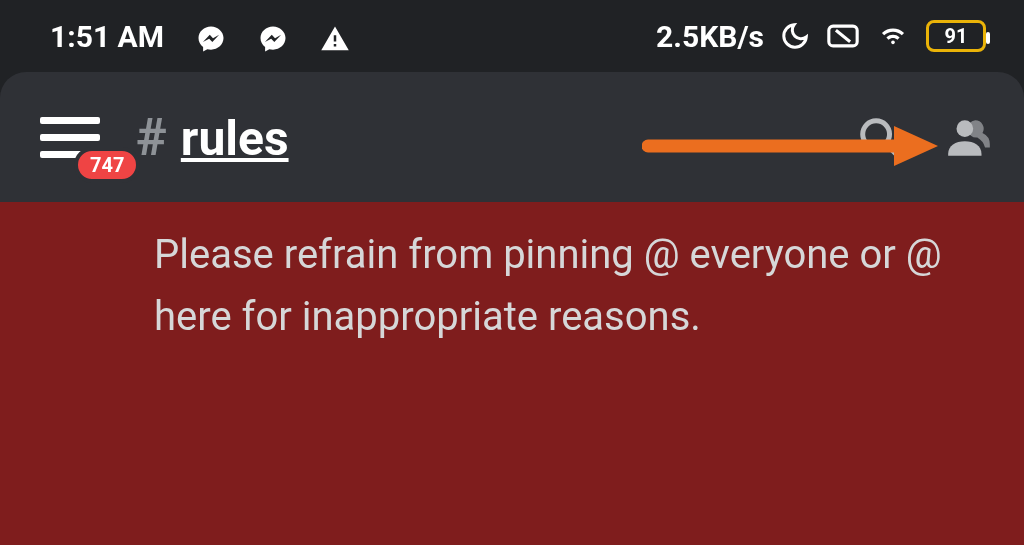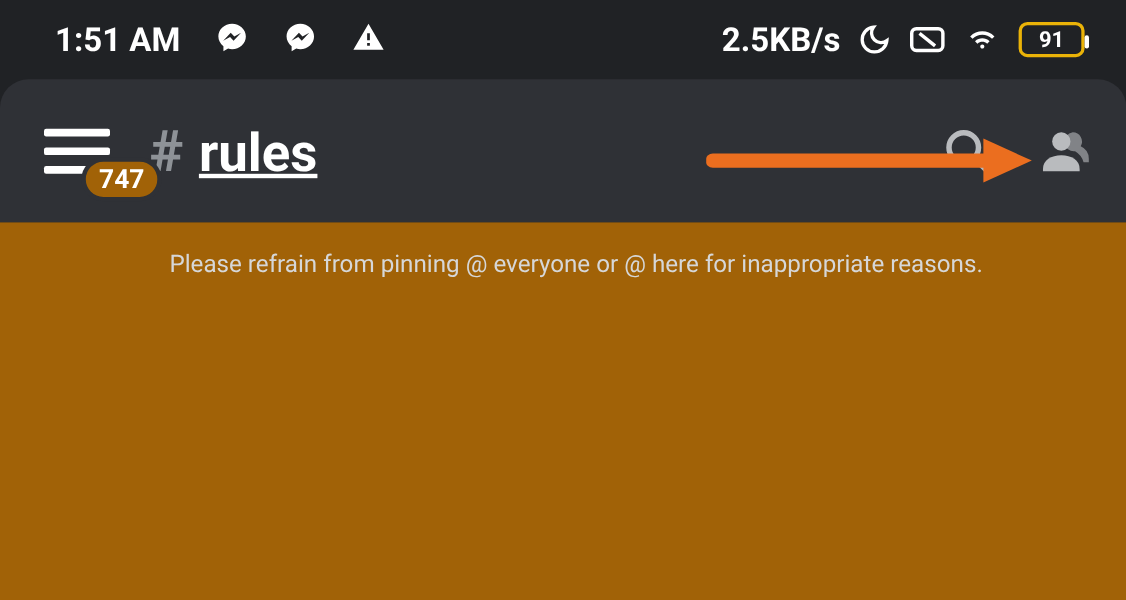--- a/index.html
+++ b/index.html
@@ -14,21 +14,21 @@
   .status-bar {
     height: 72px;
     display: flex;
     align-items: center;
     justify-content: space-between;
     padding: 0 38px 0 50px;
     color: #ffffff;
     font-weight: 700;
     font-size: 30px;
   }
-  .status-left { display: flex; align-items: flex-start; gap: 32px; }
+  .status-left { display: flex; align-items: flex-end; gap: 32px; }
   .status-right { display: flex; align-items: center; gap: 16px; margin-left: 44px; }
   .st-icon { display: inline-flex; align-items: center; justify-content: center; }
   .battery {
     display: inline-flex; align-items: center; justify-content: center;
     width: 60px; height: 32px;
     border: 3px solid #eab308; border-radius: 8px;
     font-size: 20px; font-weight: 700;
     position: relative;
   }
   .battery::after {
@@ -48,23 +48,23 @@
     position: relative;
   }
   .hamburger {
     display: flex; flex-direction: column; justify-content: center; gap: 10px;
     width: 60px; height: 52px; position: relative;
   }
   .hamburger .line { height: 7px; background: #fff; border-radius: 2px; }
   .badge {
     position: absolute;
     bottom: -20px; left: 34px;
-    background: #a16207;
+    background: #ef4444;
     color: #fff;
-    font-size: 24px;
+    font-size: 20px;
     font-weight: 700;
     padding: 2px 12px;
     border-radius: 20px;
     border: 4px solid #2f3136;
   }
   .channel-title {
     display: flex; align-items: baseline; gap: 14px;
     margin-left: 36px;
     flex: 1;
   }
@@ -88,25 +88,25 @@
   
   .arrow {
     position: absolute;
     left: 642px;
     top: 50px;
     pointer-events: none;
   }
 
   
   .content {
-    background: #a16207;
+    background: #7f1d1d;
     height: calc(545px - 72px - 130px);
     padding: 22px 40px 16px 154px;
     color: #d6d7d8;
-    font-size: 22px;
+    font-size: 40px;
     line-height: 1.55;
   }
   .rule-block { margin-bottom: 42px; }
   .rule-title {
     color: #ffffff;
     font-weight: 700;
   }
 </style>
 </head>
 <body>

